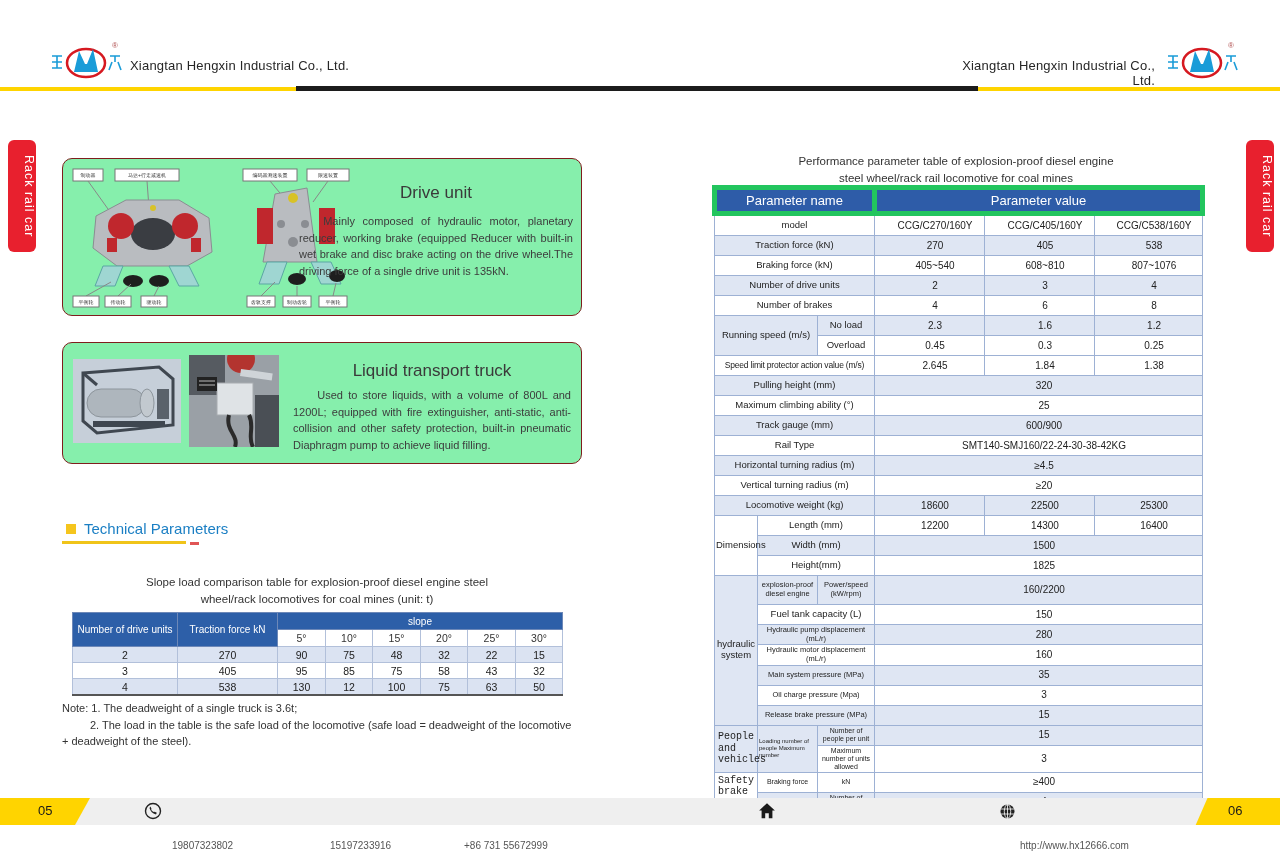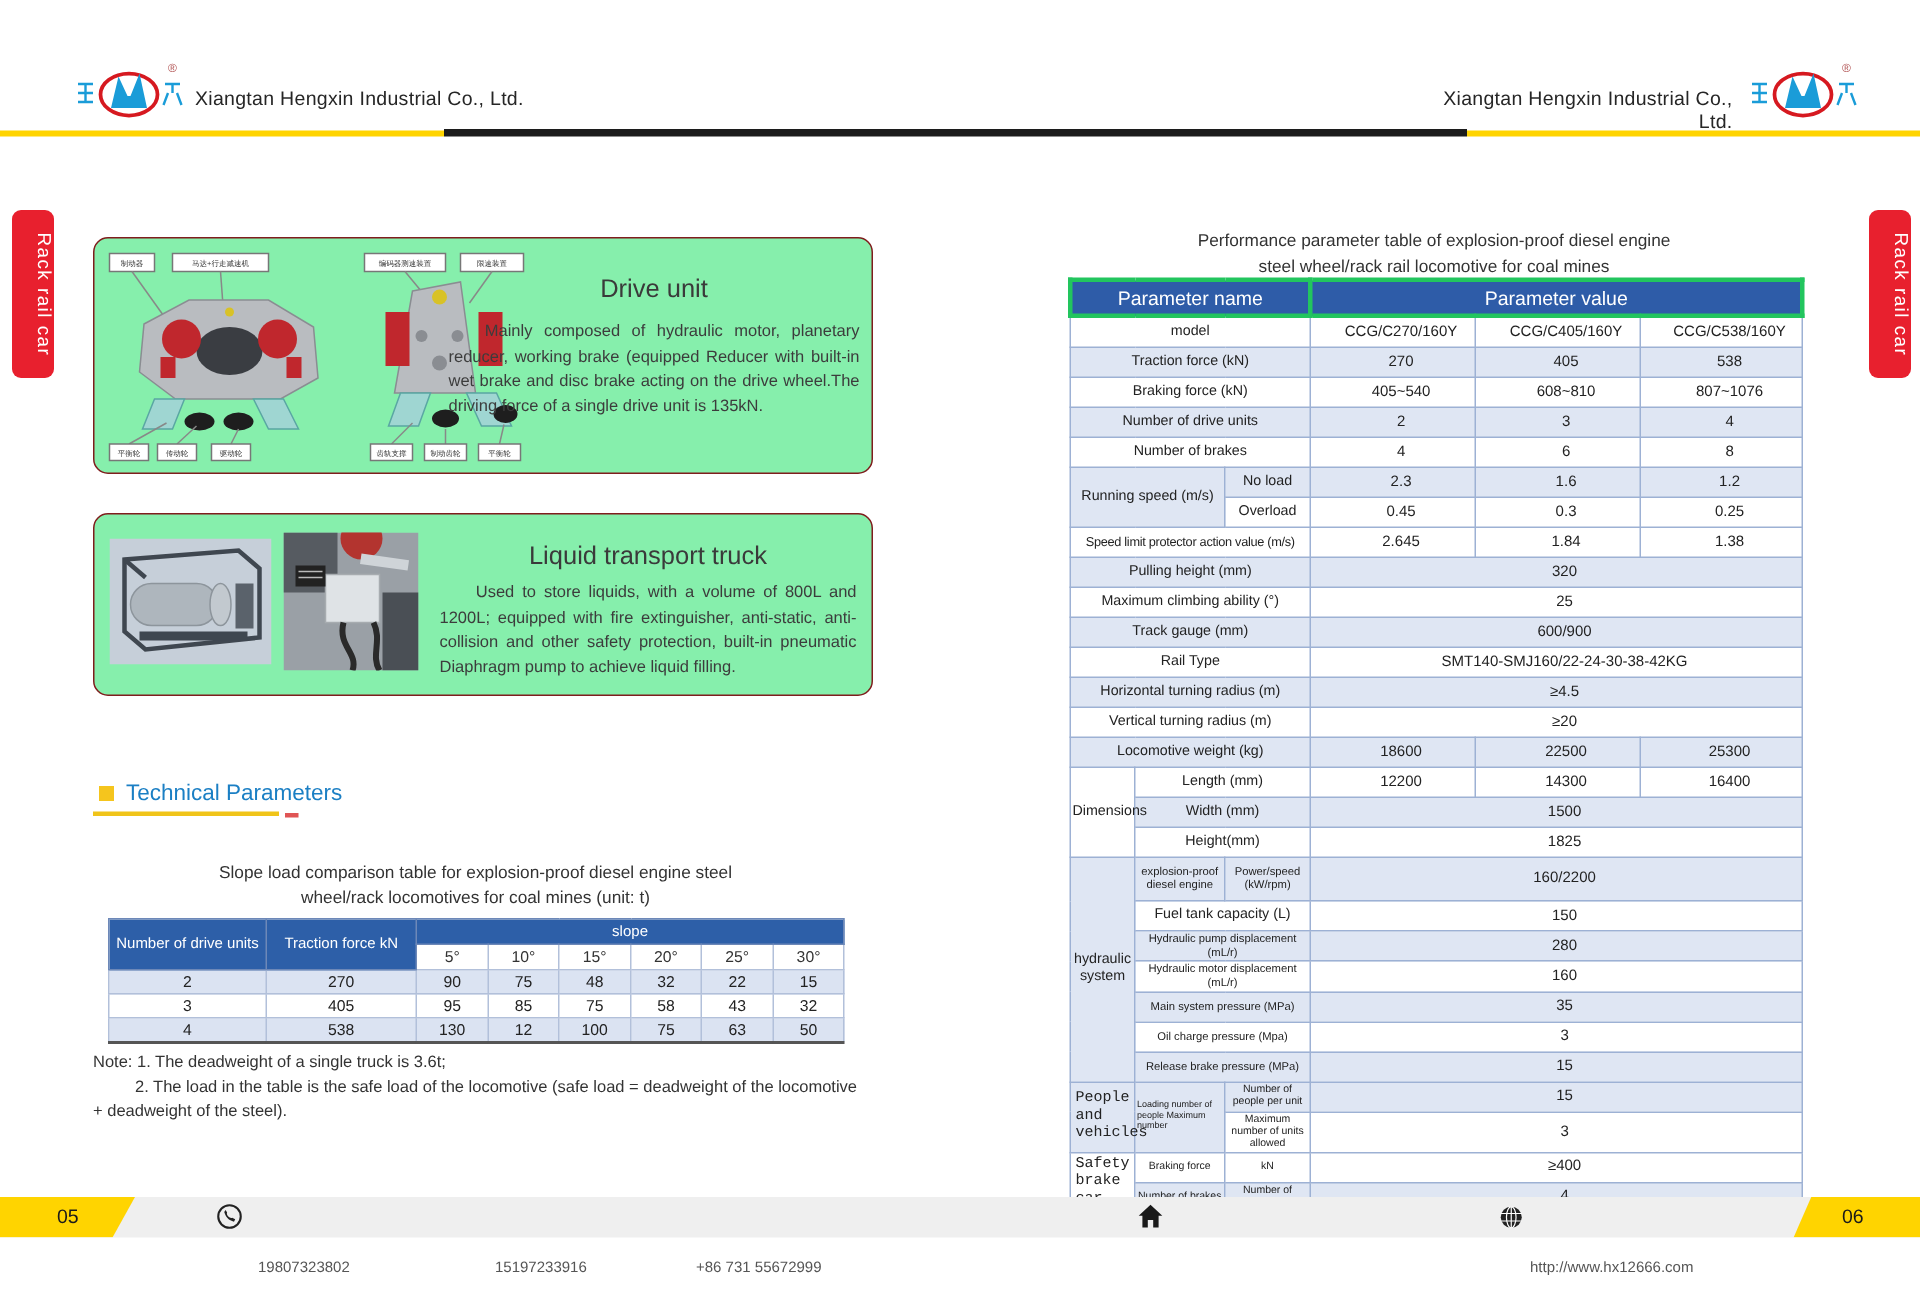--- a/index.html
+++ b/index.html
@@ -26,21 +26,21 @@
   .slope{position:absolute;left:72px;top:612px;width:490px;border-bottom:2px solid #555;}
   .slope th{background:#2d5fa8;color:#fff;font-weight:normal;font-size:10px;border:1px solid #6d88b8;height:16px;padding:0;}
   .slope .deg th{background:#fff;color:#333;border:1px solid #b2c0da;font-size:10.5px;}
   .slope td{font-size:10.5px;color:#222;text-align:center;border:1px solid #b2c0da;height:15px;padding:0;}
   .slope tr.lt td{background:#dbe3f2;}
   .notes{position:absolute;left:62px;top:700px;width:540px;font-size:11px;color:#333;line-height:1.5;}
   .notes div{white-space:nowrap;}
   .notes .ind{padding-left:28px;}
   
   .perf{position:absolute;left:712px;top:185px;width:488px;border:1.5px solid #40679f;}
-  .perf th{background:#2e5ca8;color:#fff;font-weight:normal;font-size:13px;height:21px;border:3px solid #22c55e;padding:0;}
+  .perf th{background:#2e5ca8;color:#fff;font-weight:normal;font-size:13px;height:21px;border:5px solid #22c55e;padding:0;}
   .perf td{border:1px solid #9db1d4;font-size:9.5px;color:#222;text-align:center;vertical-align:middle;padding:1px;height:17px;line-height:1.15;}
   .perf tr.lt td{background:#dfe6f3;}
   .perf td.val{font-size:10px;padding-left:12px;}
   .perf td.nowrap{white-space:nowrap;overflow:hidden;font-size:8.5px;letter-spacing:-.2px;}
   .perf td.sm{font-size:7.5px;}
   .perf td.xs{font-size:7px;}
   .perf td.xxs{font-size:6px;text-align:left;}
   .perf td.xs2{font-size:7.5px;}
   .perf td.grp{font-size:9.5px;}
   .perf td.grp-l{text-align:left;font-size:10px;padding-left:3px;font-family:Liberation Mono, monospace;}

